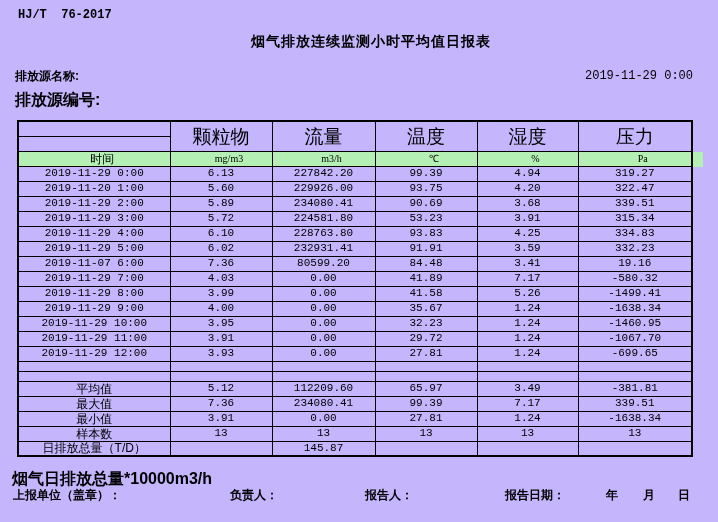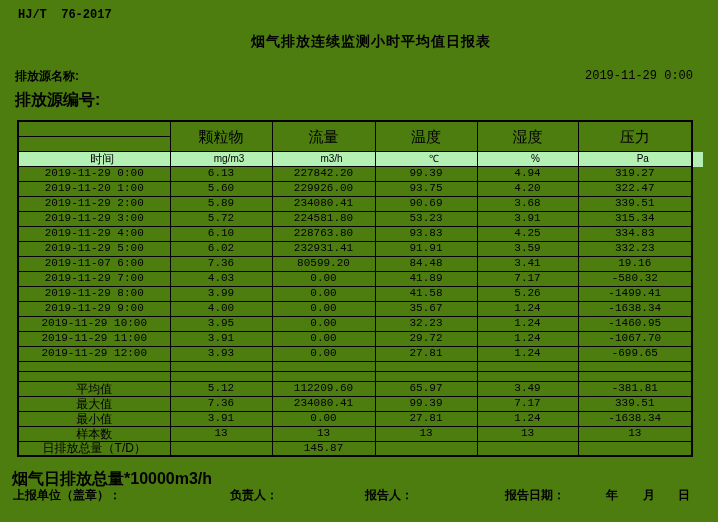--- a/index.html
+++ b/index.html
@@ -1,34 +1,34 @@
 <!DOCTYPE html>
 <html style="--green: #b4efb4;"><head>
 <meta charset="utf-8">
 <style>
   html,body{margin:0;padding:0;background:#fff;}
-  .page{position:relative;width:718px;height:522px;background:#4d7c0f;
+  .page{position:relative;width:718px;height:522px;background:#c4b5fd;
         font-family:"Liberation Sans",sans-serif;color:#000;overflow:hidden;}
   .std-code{position:absolute;left:18px;top:8px;font-size:12px;font-weight:bold;
         font-family:"Liberation Mono",monospace;white-space:pre;}
   .title{position:absolute;left:12px;top:33px;width:100%;text-align:center;
         font-size:14px;font-weight:bold;letter-spacing:1px;}
   .src-name{position:absolute;left:15px;top:68px;font-size:12px;font-weight:bold;}
   .src-id{position:absolute;left:15px;top:90px;font-size:16px;font-weight:bold;}
   .dt{position:absolute;left:585px;top:69px;font-size:12px;
         font-family:"Liberation Mono",monospace;}
   table.report{position:absolute;left:17px;top:120px;border-collapse:collapse;
         border:2px solid #000;table-layout:fixed;}
   table.report td{border:1px solid #000;padding:0;text-align:center;
         vertical-align:middle;line-height:1;overflow:hidden;white-space:pre;}
   tr{height:15px;}
   tr.spacer{height:10px;}
-  td.name{font-size:15px;}
+  td.name{font-size:19px;}
   td.cjk{font-size:12px;}
-  td.unit{font-size:10px;font-family:Liberation Sans, sans-serif;}
+  td.unit{font-size:10px;font-family:Liberation Serif, serif;}
   td.mono{font-size:11px;font-family:"Liberation Mono",monospace;}
   tr.green td{background:var(--green);padding-left:16px;}
   .green-ext{position:absolute;left:693px;top:152px;width:10px;height:15px;}
   .note{position:absolute;left:12px;top:469px;font-size:16px;font-weight:bold;}
   .sig{position:absolute;top:487px;font-size:12px;font-weight:bold;white-space:pre;}
   .sig.unit-l{left:13px;} .sig.resp-l{left:230px;} .sig.reporter-l{left:365px;}
   .sig.date-l{left:505px;} .sig.year-l{left:606px;} .sig.month-l{left:643px;}
   .sig.day-l{left:678px;}
 </style>
 </head>

